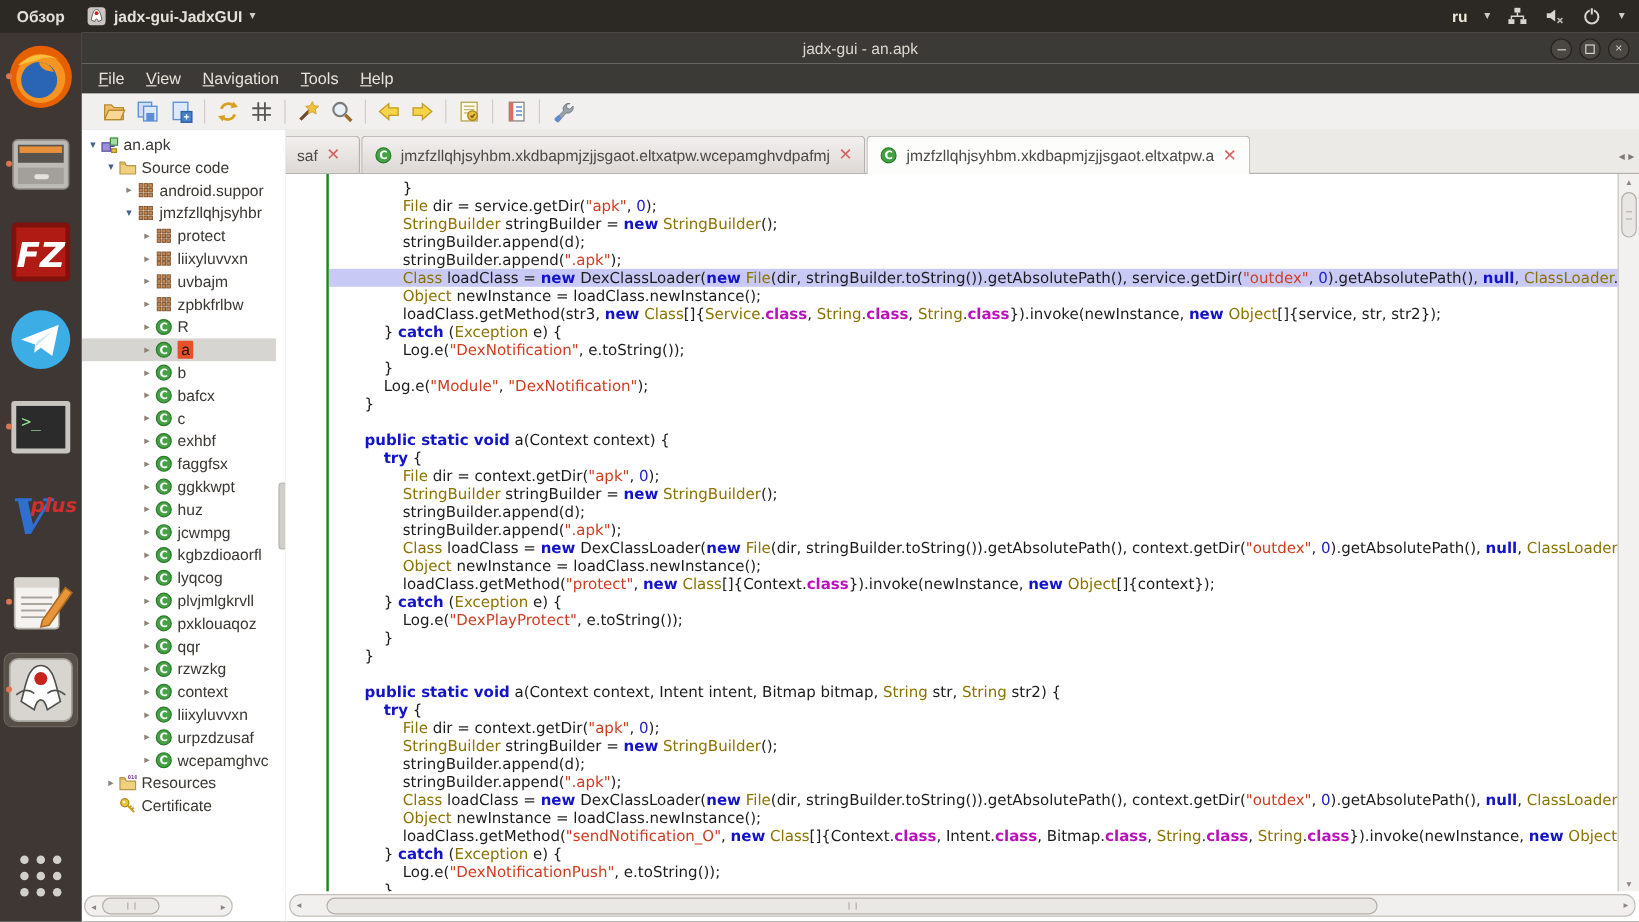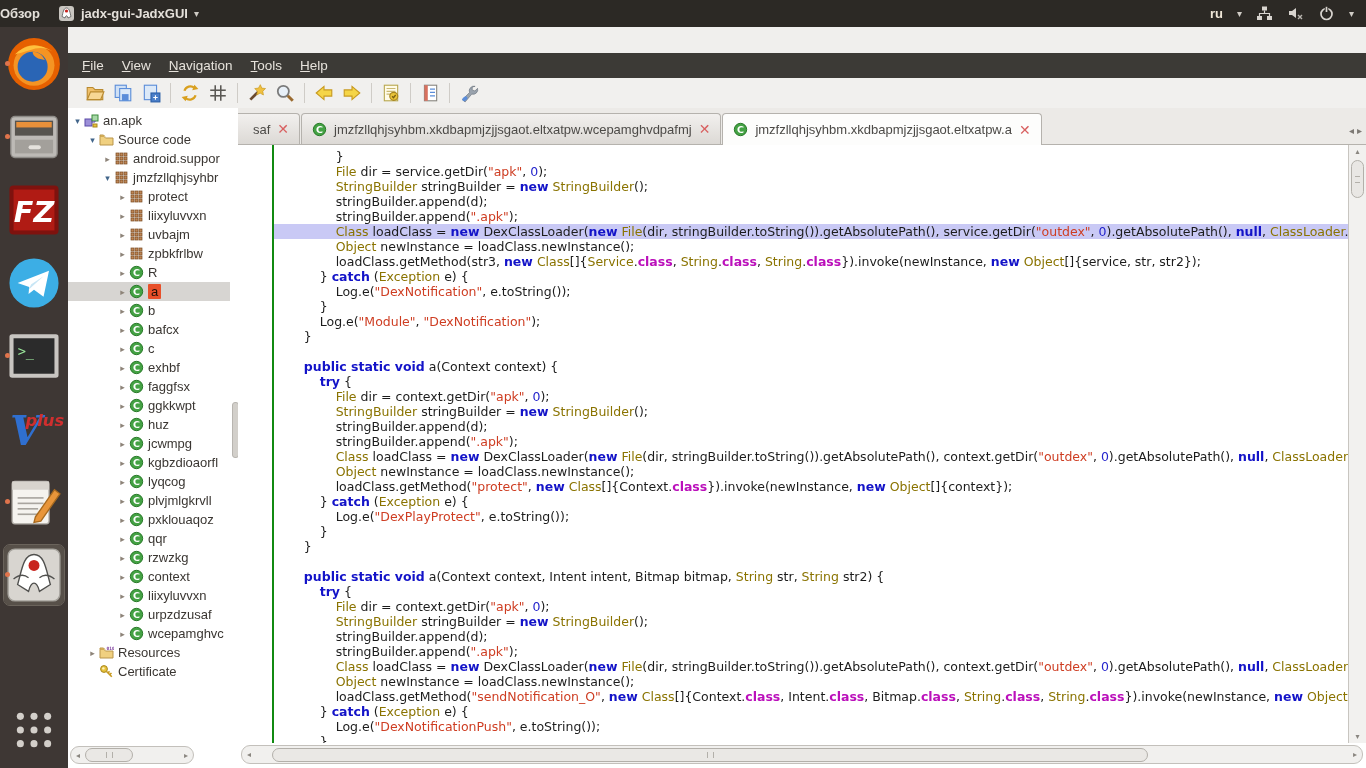--- a/index.html
+++ b/index.html
@@ -1,19 +1,19 @@
 <!DOCTYPE html>
 <html><head>
 <meta charset="utf-8">
 <style>
   html,body{margin:0;padding:0;}
   body{width:1366px;height:768px;overflow:hidden;background:#2c2926;font-family:"Liberation Sans",sans-serif;position:relative;}
   
   .top-panel{position:absolute;left:0;top:0;width:1366px;height:27px;background:#2c2925;color:#e4e0da;display:flex;align-items:center;font-size:13px;z-index:50;}
-  .tp-left{display:flex;align-items:center;gap:18px;padding-left:0;}
+  .tp-left{display:flex;align-items:center;gap:18px;padding-left:14px;}
   .tp-activities{font-weight:bold;}
   .tp-appmenu{display:flex;align-items:center;gap:6px;font-weight:bold;}
   .tp-center{position:absolute;left:0;right:0;text-align:center;font-weight:bold;pointer-events:none;}
   .tp-right{margin-left:auto;display:flex;align-items:center;gap:14px;padding-right:12px;}
   .tp-kbd{display:flex;align-items:center;gap:14px;font-weight:bold;color:#efe7d8;}
   .chev{font-family:"DejaVu Sans",sans-serif;font-size:10px;color:#cfcbc5;}
   .tp-ico{display:inline-flex;width:17px;height:17px;}
   .tp-appico{width:17px;height:17px;display:inline-flex;}
   
   .dock{position:absolute;left:0;top:27px;width:68px;bottom:0;background:#3e3734;display:flex;flex-direction:column;align-items:center;padding-top:7px;gap:13px;z-index:40;}
@@ -53,21 +53,21 @@
   .tree-hscroll{position:absolute;left:2px;bottom:4px;width:122px;height:16px;background:#f1f0ee;border:1px solid #c3c0bb;border-radius:9px;display:flex;align-items:center;}
   .hs-arrow{width:14px;text-align:center;font-size:8px;color:#8a8680;font-family:"DejaVu Sans",sans-serif;}
   .hs-thumb{height:12px;background:#eae8e5;border:1px solid #b3b0aa;border-radius:7px;position:relative;}
   .hs-thumb::after{content:"";position:absolute;left:50%;top:3px;bottom:3px;width:5px;margin-left:-3px;border-left:1px solid #b3b0aa;border-right:1px solid #b3b0aa;}
   .tree-hscroll .hs-thumb{width:46px;}
   
   .right-pane{position:absolute;left:170px;right:0;top:81px;bottom:0;background:#ffffff;}
   .tabbar{position:absolute;left:0;top:0;right:0;height:37px;background:#eceae7;border-bottom:1px solid #b5b2ad;padding-top:5px;box-sizing:border-box;display:flex;align-items:flex-end;}
   .tab{height:31px;box-sizing:border-box;display:flex;align-items:center;gap:7px;padding:0 10px;border:1px solid #b5b2ad;border-bottom:none;border-radius:4px 4px 0 0;background:linear-gradient(#f2f0ee,#dcd9d5);font-size:13px;color:#4c4a47;margin-right:1px;white-space:nowrap;overflow:hidden;}
   .tab.active{background:#fdfdfc;height:32px;margin-bottom:-1px;}
-  .tab.partial{width:62px;flex:0 0 62px;justify-content:flex-end;padding-left:4px;border-left:none;border-radius:0 4px 0 0;}
+  .tab.partial{width:62px;flex:0 0 62px;justify-content:center;padding-left:4px;border-left:none;border-radius:0 4px 0 0;}
   .tab .cicn{width:15px;height:15px;flex:0 0 15px;}
   .tab .tclose{color:#d86060;font-weight:bold;font-size:14px;line-height:1;font-family:"DejaVu Sans",sans-serif;}
   .tab-scrolls{margin-left:auto;display:flex;gap:3px;padding:0 4px 8px 0;font-family:"DejaVu Sans",sans-serif;font-size:10px;color:#7d7974;}
   
   .editor{position:absolute;left:0;right:0;top:37px;bottom:25px;background:#fff;overflow:hidden;}
   .gutter{position:absolute;left:0;top:0;bottom:0;width:34px;background:#fff;border-right:2px solid #118a11;}
   .codepane{position:absolute;left:36px;right:17px;top:0;bottom:0;overflow:hidden;}
   .code{position:absolute;left:6px;top:4px;right:0;font-family:"DejaVu Sans",sans-serif;font-size:12.5px;}
   .cl{height:15px;line-height:15px;white-space:pre;}
   .cl.hl{background:#c9c9f5;margin-left:-6px;padding-left:6px;margin-right:-0px;}
@@ -241,20 +241,32 @@
             <circle cx="12" cy="32" r="2.6"></circle>
             <circle cx="22" cy="32" r="2.6"></circle>
             <circle cx="32" cy="32" r="2.6"></circle>
           </g>
         </svg>
       </span>
     </div>
   </div>
 
 <div class="window">
+  <div class="titlebar">
+    <span>jadx-gui - an.apk</span>
+    <span class="win-controls">
+      <span class="wc-btn wc-min">
+          <i></i>
+        </span>
+      <span class="wc-btn wc-max">
+          <i></i>
+        </span>
+      <span class="wc-btn">×</span>
+    </span>
+  </div>
 
   <div class="menubar" id="menubar">
       <div class="menu-item"><u>F</u>ile</div>
       <div class="menu-item"><u>V</u>iew</div>
       <div class="menu-item"><u>N</u>avigation</div>
       <div class="menu-item"><u>T</u>ools</div>
       <div class="menu-item"><u>H</u>elp</div>
     </div>
 
   <div class="toolbar" id="toolbar">

